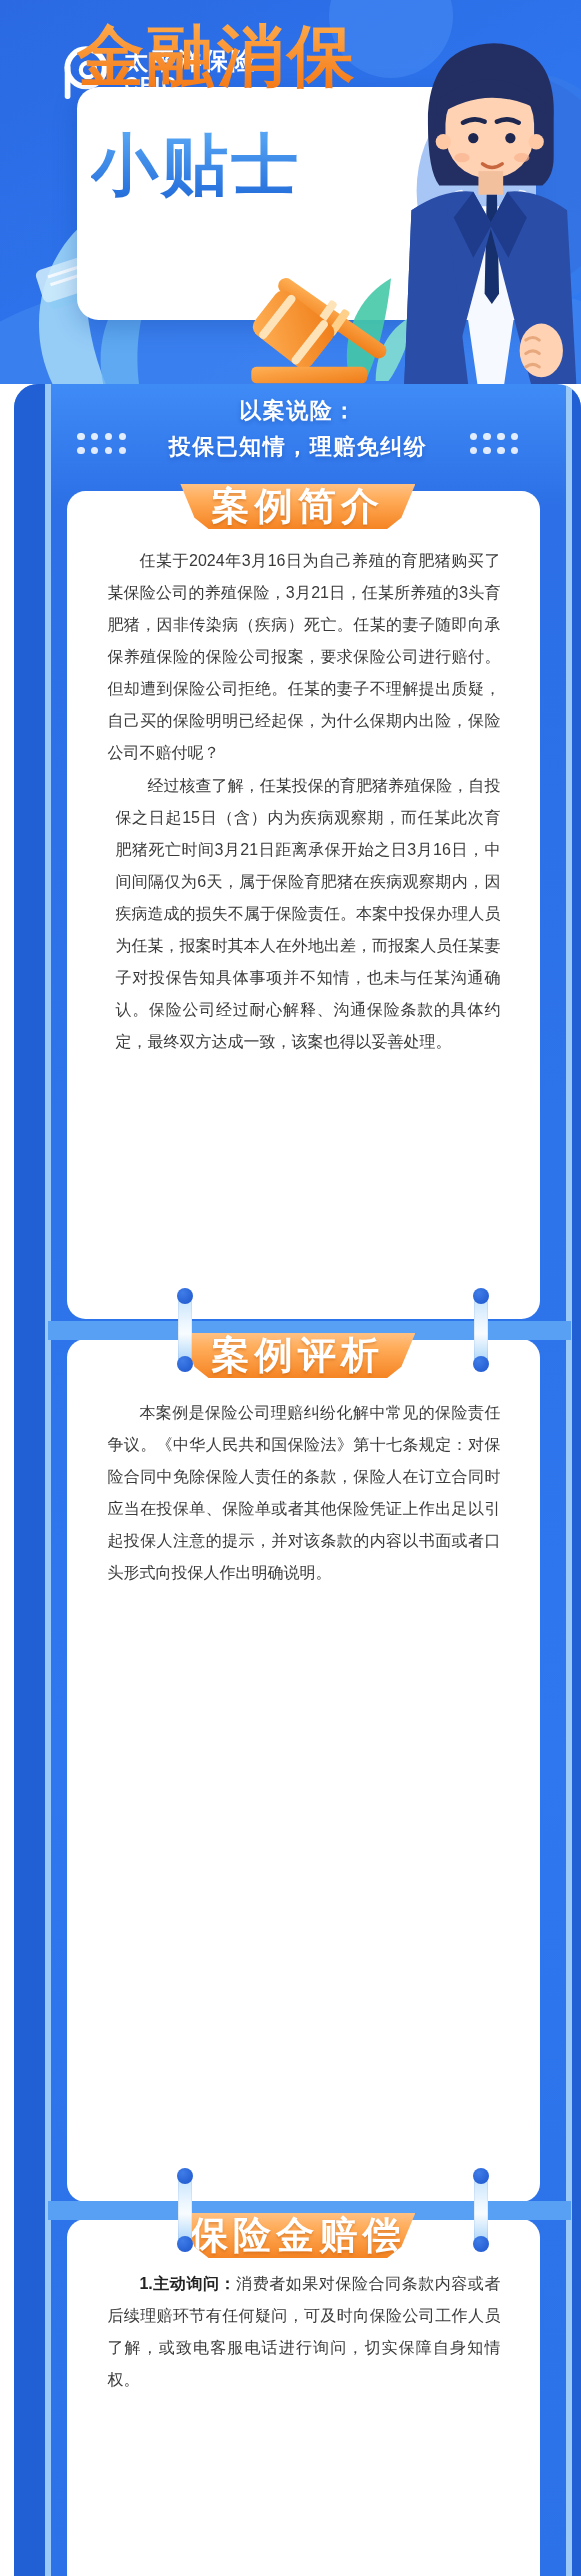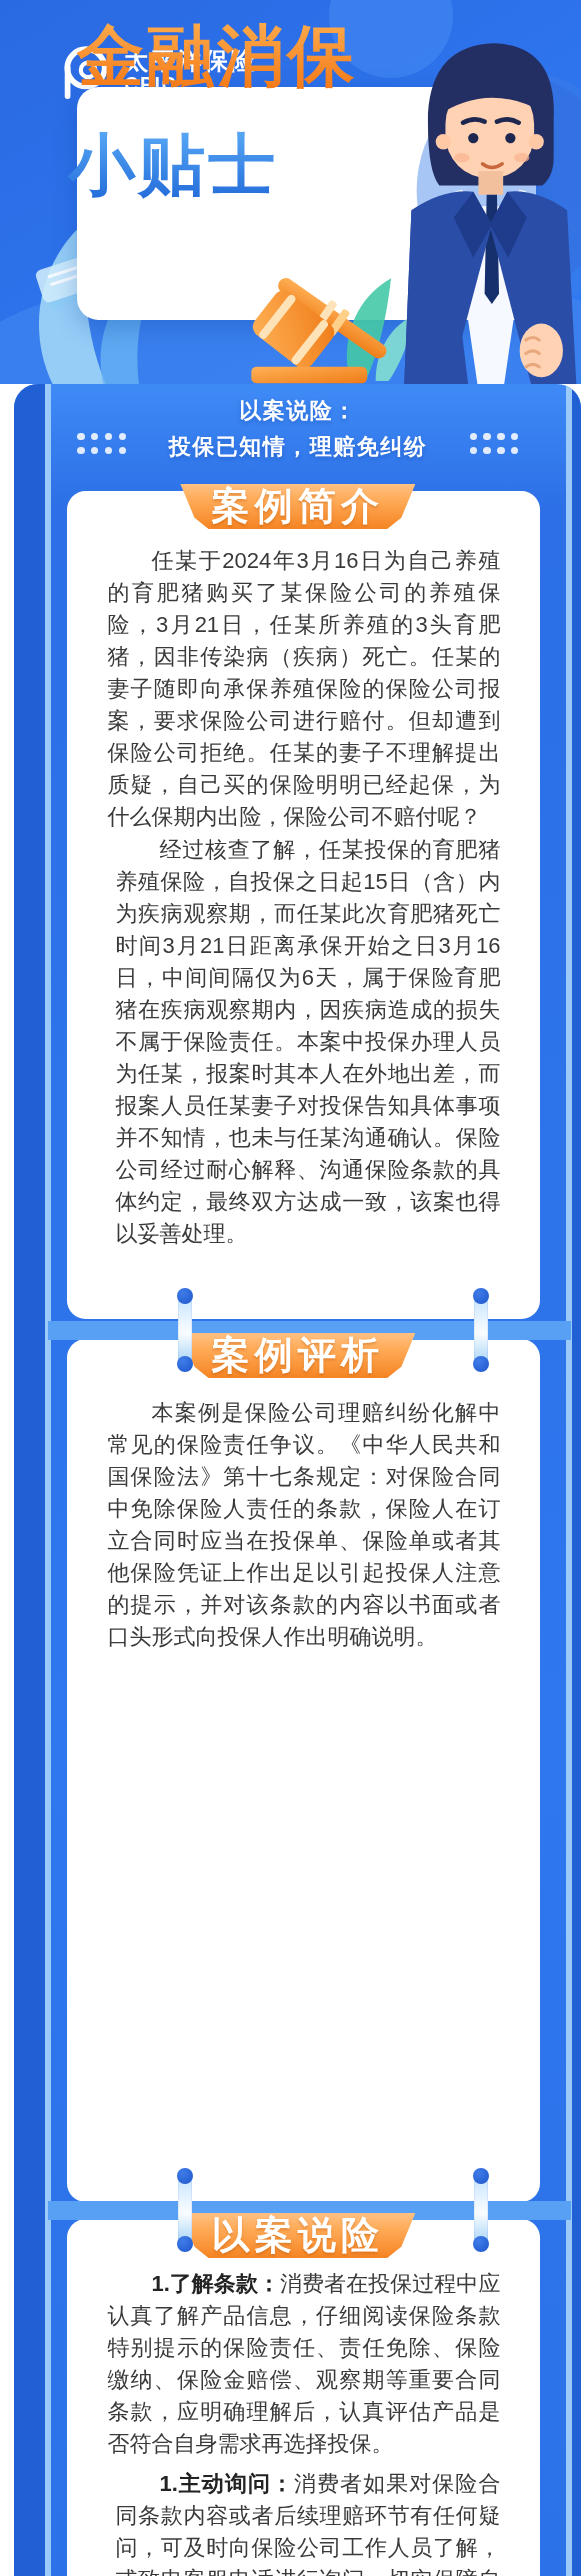--- a/index.html
+++ b/index.html
@@ -36,21 +36,21 @@
   .ph1{top:12.4px;} .ph2{top:48px;}
   .dots{position:absolute;top:49px;display:grid;grid-template-columns:repeat(4,7.2px);grid-auto-rows:7.2px;gap:6.7px;}
   .dots i{border-radius:50%;background:#fff;opacity:.85;}
   .dots.left{left:63px;} .dots.right{right:63px;}
   .badge{position:absolute;left:166px;width:235px;height:45px;z-index:6;
          background:linear-gradient(180deg,#ffc183 0%,#ffab58 35%,#f58423 100%);
          clip-path:polygon(0 0,100% 0,94% 75%,88% 100%,12% 100%,6% 75%);
          display:flex;align-items:center;justify-content:center;color:#fff;font-size:38px;font-weight:800;
          letter-spacing:5.2px;text-shadow:0 1.5px 2.6px rgba(176,77,0,.35);}
   .card{position:absolute;left:53px;width:473px;background:#fff;border-radius:18.5px;box-sizing:border-box;
-        padding:54px 40px 0;overflow:hidden;color:#3a3a3a;font-size:22px;line-height:32px;text-align:justify;}
+        padding:54px 40px 0;overflow:hidden;color:#3a3a3a;font-size:16px;line-height:32px;text-align:justify;}
   .card p{margin:0;text-indent:2em;}
   .card p+p{margin-top:1px;margin-left:8px;}
   .card .tip{margin-bottom:8.2px;}
   .card b{color:#222;}
   .band{position:absolute;left:34px;width:523px;height:18.5px;background:#57a0f3;z-index:4;}
   .pin{position:absolute;width:13.4px;height:76px;border-radius:6.7px;z-index:7;
        background:linear-gradient(180deg,#bfe0fc 0%,#eef7ff 42%,#f8fcff 55%,#9ccdf7 100%);
        box-shadow:inset 0 0 0 0.5px rgba(40,90,200,.18);}
   .pin::before,.pin::after{content:"";position:absolute;left:-1.5px;width:16.5px;height:16.5px;border-radius:50%;
        background:radial-gradient(circle at 35% 30%,#3f7de8,#1d55cc);}
@@ -87,21 +87,21 @@
       <g transform="rotate(-18 95 75)">
         <rect x="20" y="46" width="150" height="66" rx="12" fill="#8fcdf6"></rect>
         <rect x="12" y="30" width="150" height="66" rx="12" fill="#cdeafc"></rect>
         <line x1="34" y1="48" x2="130" y2="48" stroke="#fff" stroke-width="6"></line>
         <line x1="34" y1="64" x2="130" y2="64" stroke="#fff" stroke-width="6"></line>
       </g>
     </svg>
 
     <div class="hero-panel"></div>
     <div class="hero-title orange" style="left:77px;width:459px;position:absolute;">金融消保</div>
-    <div class="hero-title blue" style="left:68px;width:459px;position:absolute;">小贴士</div>
+    <div class="hero-title blue" style="left:91px;width:459px;position:absolute;">小贴士</div>
 
     <svg class="feather" style="left:319px;top:268px" width="103" height="113" viewBox="0 0 200 220">
       <path d="M60 220 C40 140 70 60 140 20 C130 110 110 180 90 220 Z" fill="#46c9a8"></path>
       <path d="M110 220 C110 160 140 110 190 90 C170 160 150 200 135 220 Z" fill="#8ce9cf" opacity=".9"></path>
     </svg>
 
     <svg class="feather" style="left:206px;top:278px;opacity:1" width="242" height="129" viewBox="0 0 470 250">
       <defs>
         <linearGradient id="gv1" x1="0" y1="0" x2="1" y2="1">
           <stop offset="0" stop-color="#ffb157"></stop>
@@ -191,22 +191,21 @@
 
     <div class="badge" style="top:949px">案例评析</div>
     <div class="card" style="top:955px;height:863px;padding-top:58px">
       <p>本案例是保险公司理赔纠纷化解中常见的保险责任争议。《中华人民共和国保险法》第十七条规定：对保险合同中免除保险人责任的条款，保险人在订立合同时应当在投保单、保险单或者其他保险凭证上作出足以引起投保人注意的提示，并对该条款的内容以书面或者口头形式向投保人作出明确说明。</p>
     </div>
 
     <div class="band" style="top:1817px"></div>
     <div class="pin" style="left:164px;top:1788px"></div>
     <div class="pin" style="left:460px;top:1788px"></div>
 
-    <div class="badge" style="top:1829px">以案说险</div>
+    <div class="badge" style="top:1829px">保险金赔偿</div>
     <div class="card" style="top:1835px;height:616px;padding-top:49px">
-      <p class="tip"><b>1.了解条款：</b><span>消费者在投保过程中应认真了解产品信息，仔细阅读保险条款特别提示的保险责任、责任免除、保险缴纳、保险金赔偿、观察期等重要合同条款，应明确理解后，认真评估产品是否符合自身需求再选择投保。</span></p>
       <p class="tip"><b>1.主动询问：</b><span>消费者如果对保险合同条款内容或者后续理赔环节有任何疑问，可及时向保险公司工作人员了解，或致电客服电话进行询问，切实保障自身知情权。</span></p>
 
     </div>
   </div>
 
 </div>
 
 
 </body></html>

